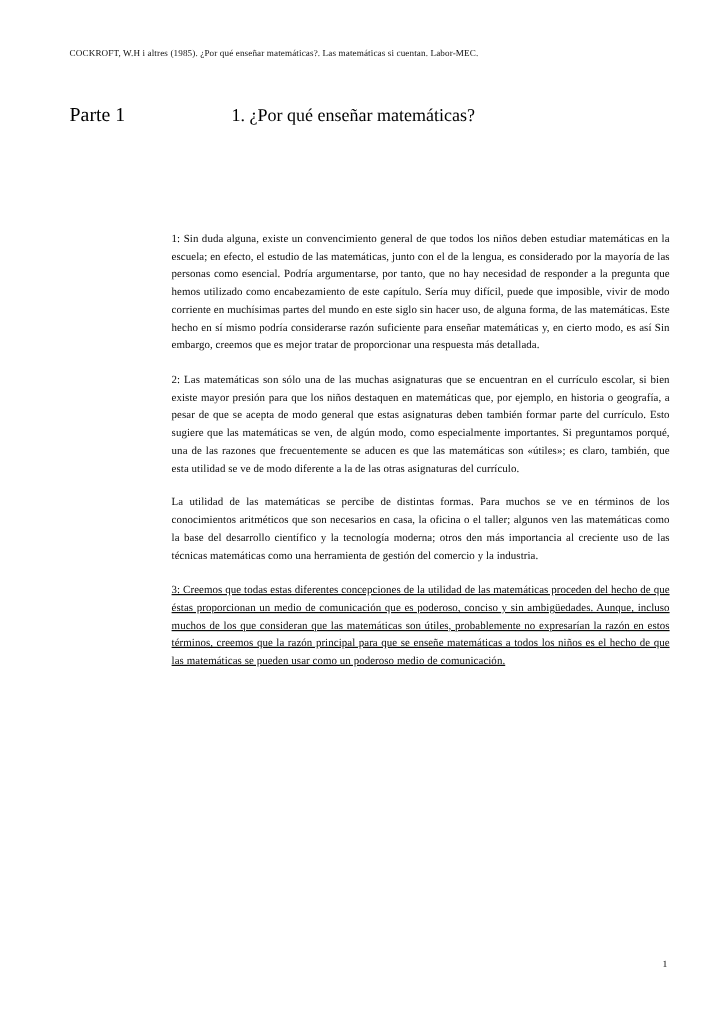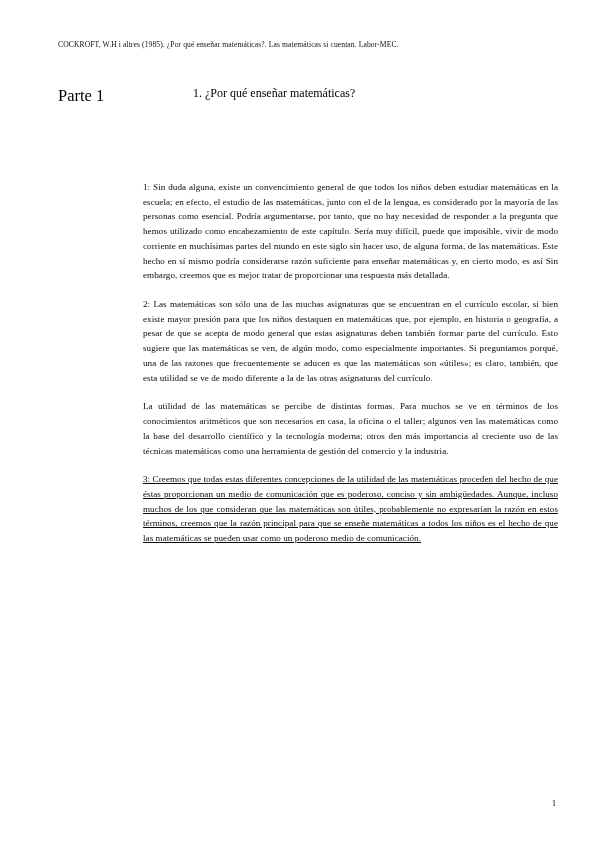--- a/index.html
+++ b/index.html
@@ -31,36 +31,36 @@
     line-height: 1.3;
     letter-spacing: 0.1px;
     color: #111;
   }
   .title-row {
     position: absolute;
     left: 58px;
     top: 86px;
     width: 500px;
     display: flex;
-    align-items: flex-start;
+    align-items: flex-end;
   }
   .part-label {
     font-size: 16.5px;
     width: 135px;
     flex: 0 0 135px;
     color: #000;
   }
   .chapter-title {
-    font-size: 12px;
+    font-size: 15px;
     color: #000;
   }
   .body-col {
     position: absolute;
     left: 143px;
-    top: 180px;
+    top: 192px;
     width: 415px;
   }
   .para {
     font-size: 9.1px;
     line-height: 1.62;
     text-align: justify;
     margin: 0 0 14px 0;
     color: #0a0a0a;
     letter-spacing: 0.05px;
   }

